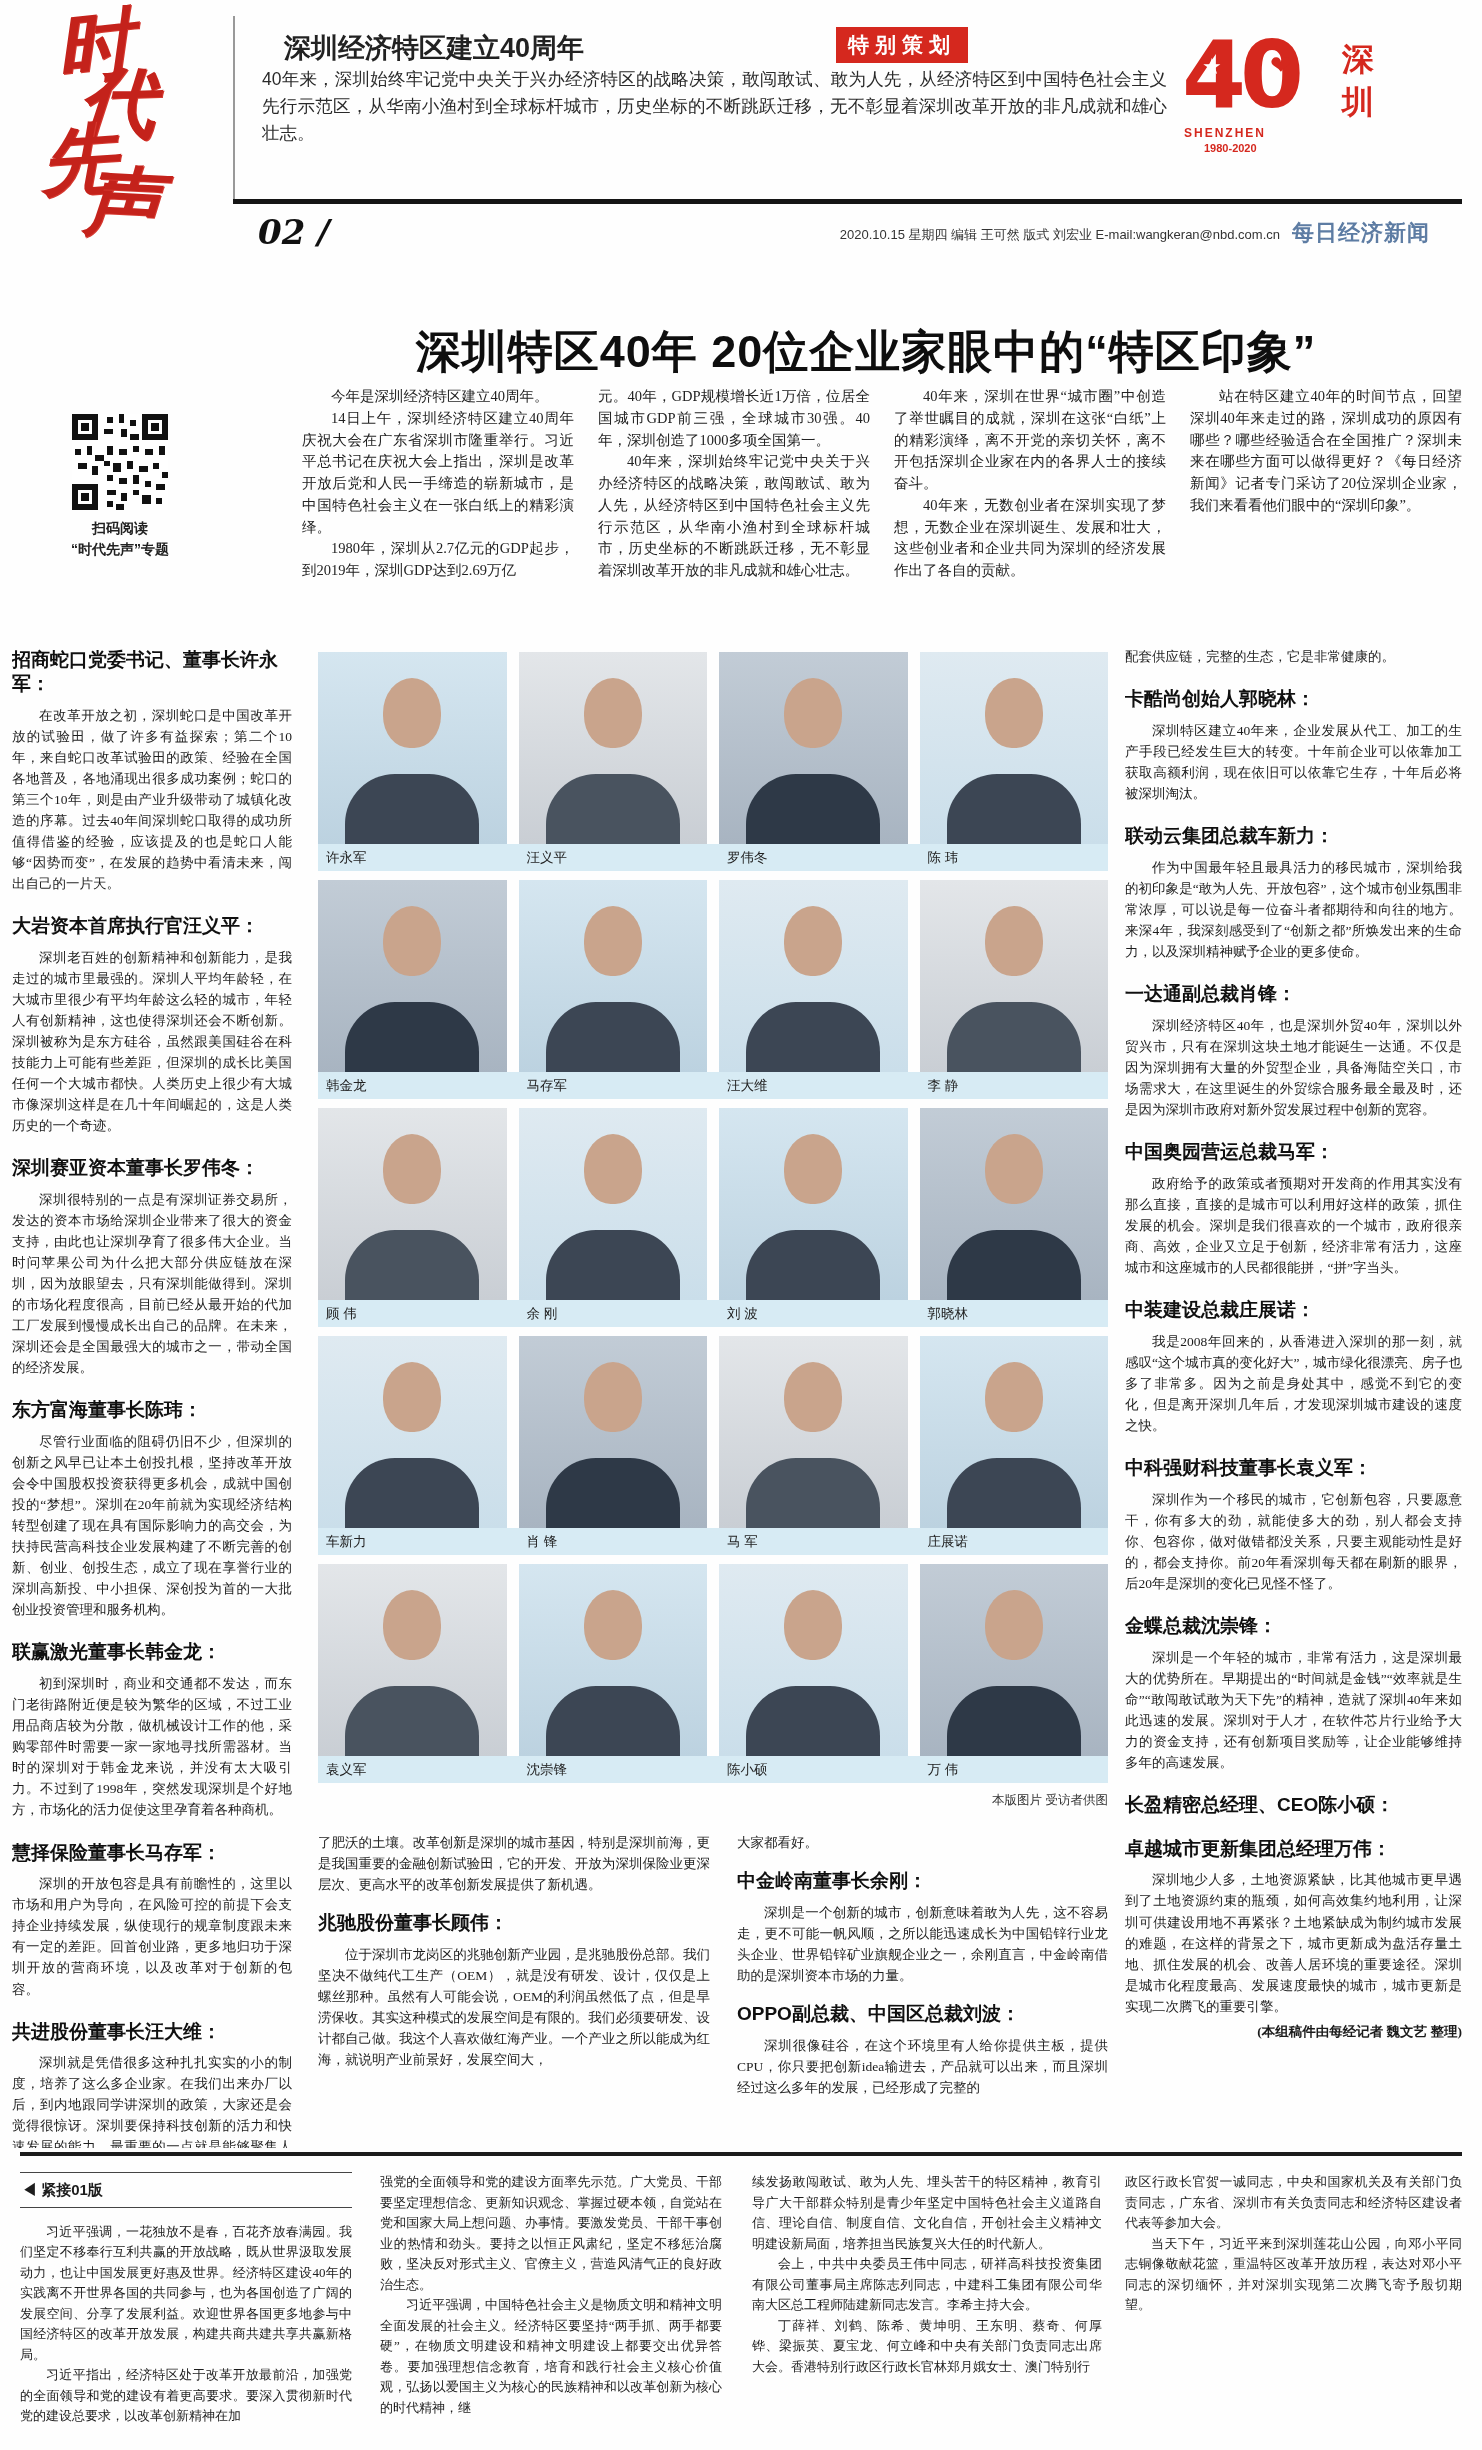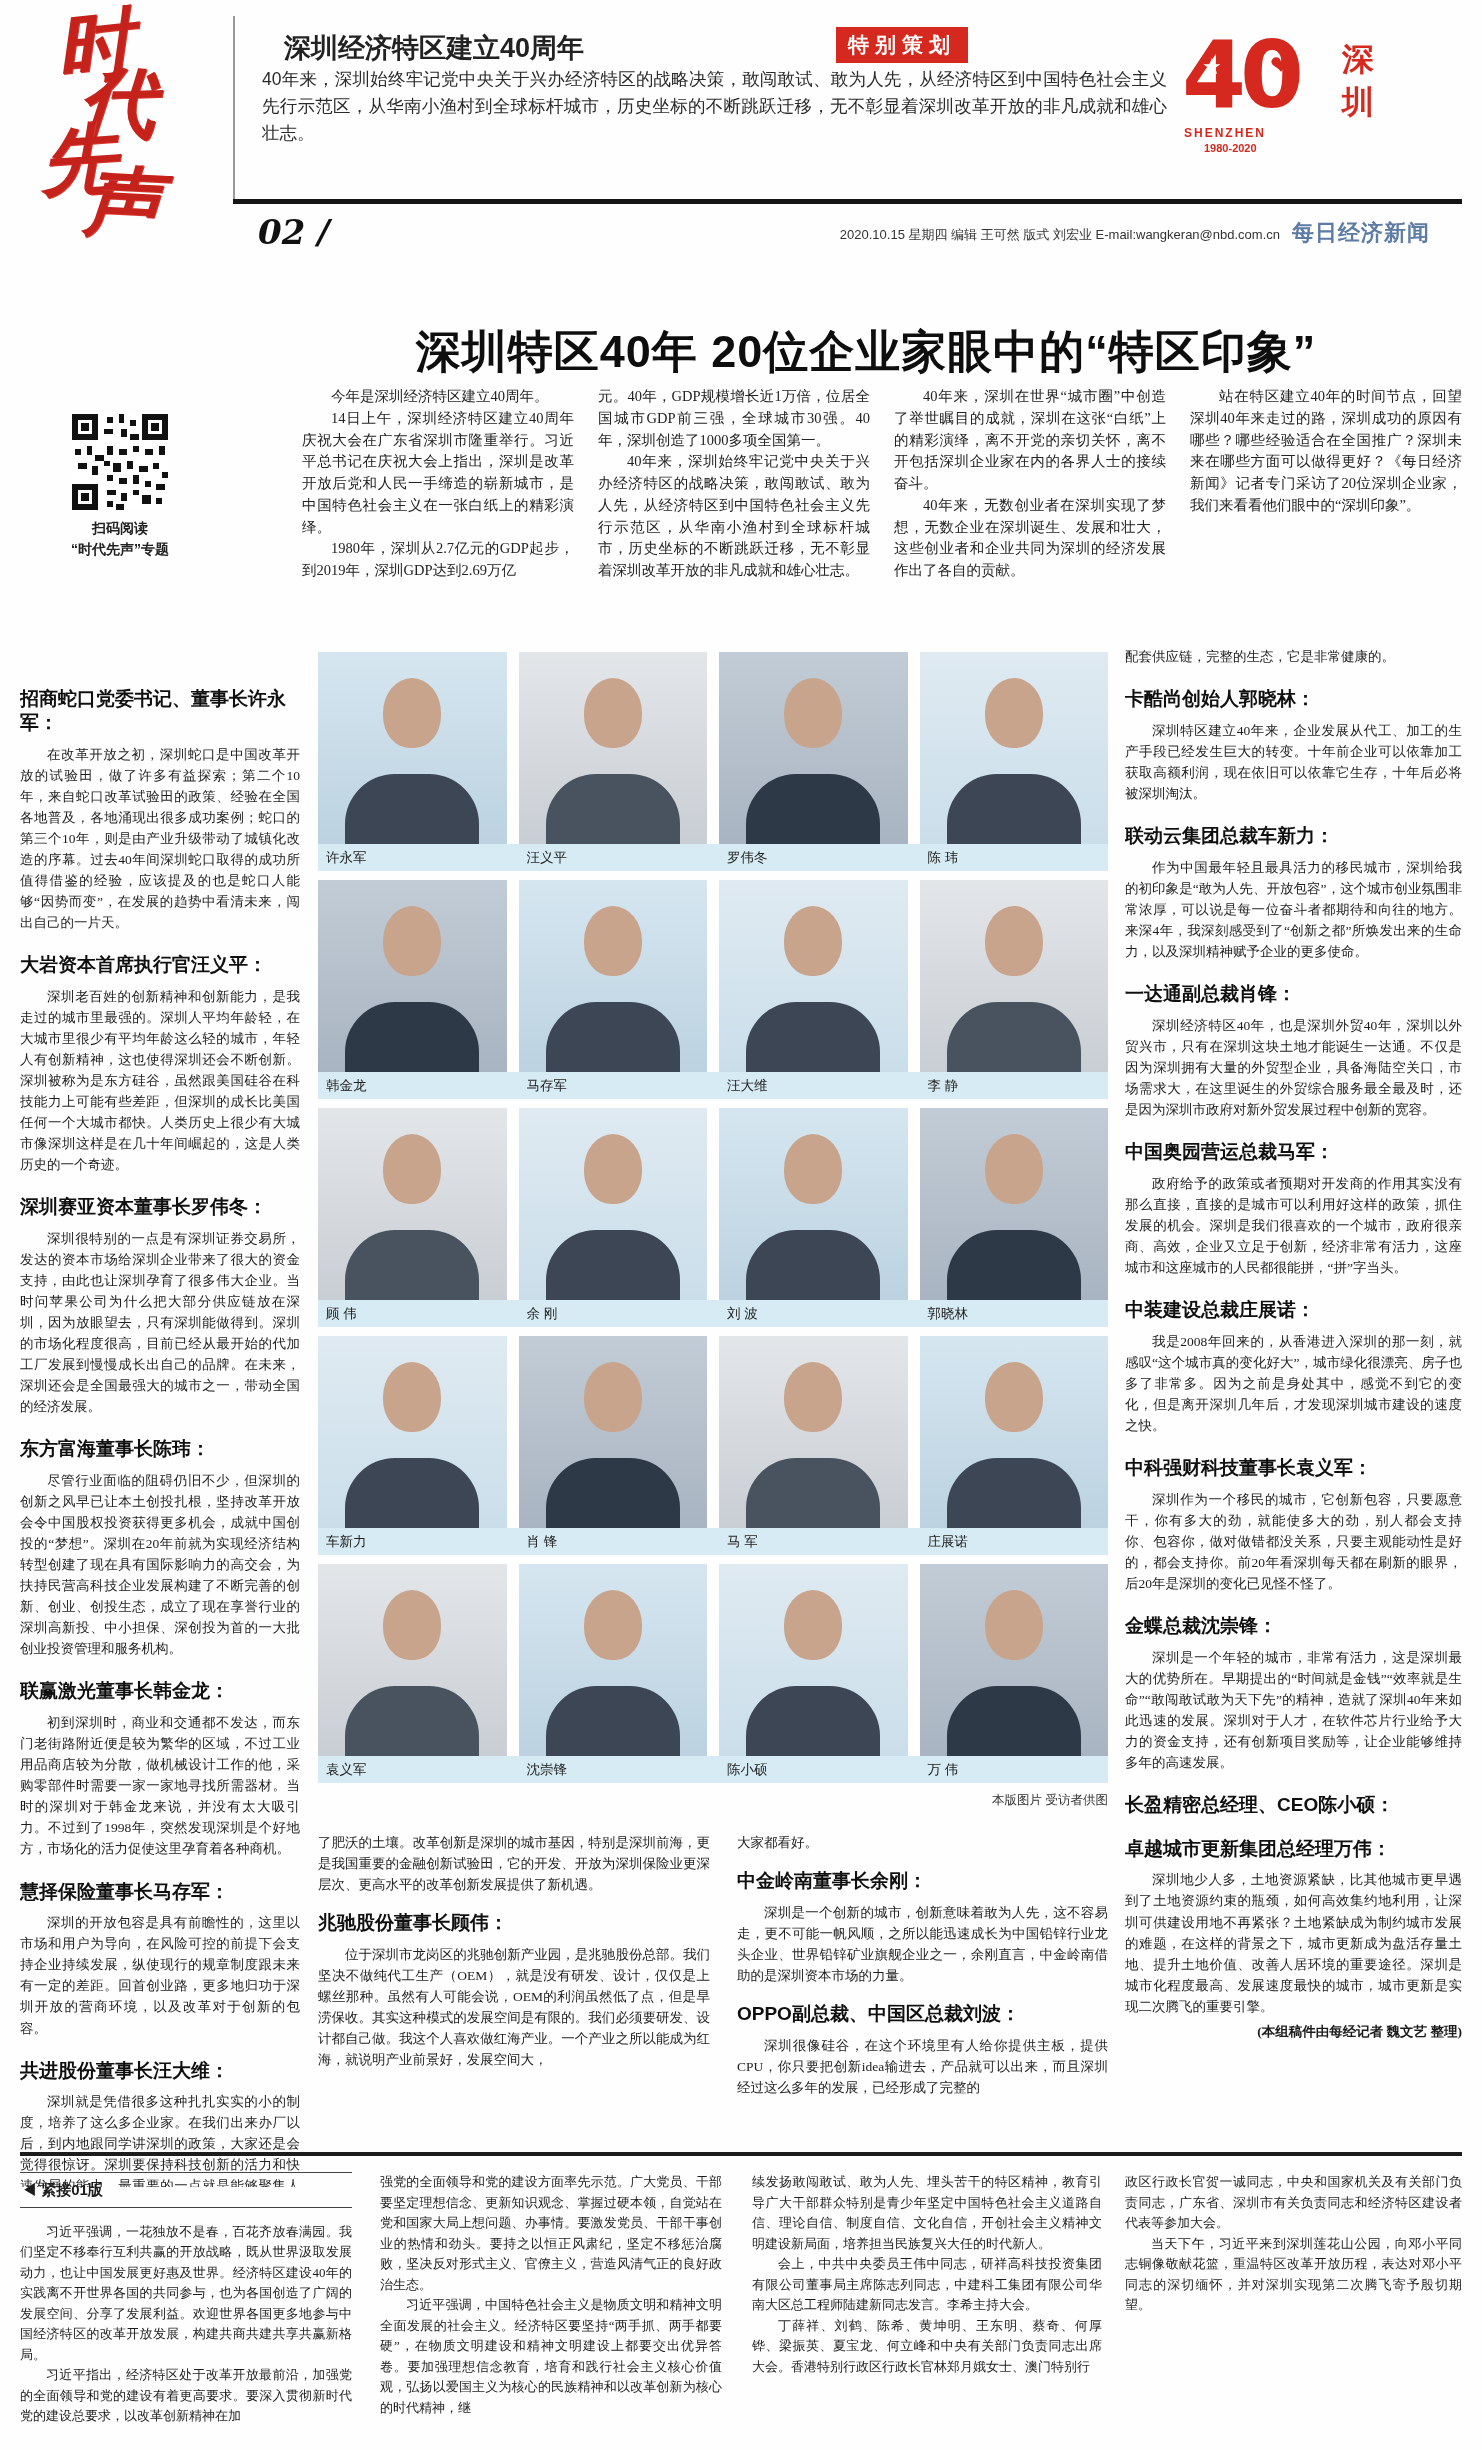--- a/index.html
+++ b/index.html
@@ -50,21 +50,21 @@
              font-size:14.5px;line-height:1.5;text-align:justify;color:#222;}
   .ic0{left:302px;} .ic1{left:598px;} .ic2{left:894px;} .ic3{left:1190px;}
   .intro-col p{margin:0;text-indent:2em;}
   .intro-col p.cont{text-indent:0;}
   
   .qrbox{position:absolute;left:40px;top:414px;width:160px;text-align:center;}
   .qr{width:96px;height:96px;margin:0 auto;display:block;}
   .qr-cap{font-family:"Liberation Sans",sans-serif;font-size:14px;font-weight:bold;
           color:#222;margin-top:8px;line-height:1.5;}
   
-  .leftcol{position:absolute;left:20px;top:648px;width:280px;height:1500px;overflow:hidden;margin-top:39px;}
+  .leftcol{position:absolute;left:12px;top:648px;width:280px;height:1500px;overflow:hidden;}
   .rightcol{position:absolute;left:1125px;top:646px;width:337px;height:1502px;overflow:hidden;}
   .sec-h{font-family:"Liberation Sans",sans-serif;font-weight:bold;font-size:19px;
          color:#101010;margin:20px 0 9px 0;line-height:1.25;}
   .sec-b{font-size:13.5px;line-height:1.56;text-align:justify;margin:0;text-indent:2em;color:#1d1d1d;}
   .lead{font-size:13.5px;line-height:1.56;text-align:justify;margin:0;color:#1d1d1d;}
   .byline{font-size:13.5px;font-weight:bold;text-align:right;margin-top:6px;}
   .leftcol .sec-h:first-child{margin-top:0;}
   
   .grid{position:absolute;left:318px;top:652px;width:790px;}
   .prow{display:grid;grid-template-columns:repeat(4,1fr);gap:12px;}
@@ -307,21 +307,21 @@
     <h2 class="sec-h">中国奥园营运总裁马军：</h2>
     <p class="sec-b">政府给予的政策或者预期对开发商的作用其实没有那么直接，直接的是城市可以利用好这样的政策，抓住发展的机会。深圳是我们很喜欢的一个城市，政府很亲商、高效，企业又立足于创新，经济非常有活力，这座城市和这座城市的人民都很能拼，“拼”字当头。</p>
     <h2 class="sec-h">中装建设总裁庄展诺：</h2>
     <p class="sec-b">我是2008年回来的，从香港进入深圳的那一刻，就感叹“这个城市真的变化好大”，城市绿化很漂亮、房子也多了非常多。因为之前是身处其中，感觉不到它的变化，但是离开深圳几年后，才发现深圳城市建设的速度之快。</p>
     <h2 class="sec-h">中科强财科技董事长袁义军：</h2>
     <p class="sec-b">深圳作为一个移民的城市，它创新包容，只要愿意干，你有多大的劲，就能使多大的劲，别人都会支持你、包容你，做对做错都没关系，只要主观能动性是好的，都会支持你。前20年看深圳每天都在刷新的眼界，后20年是深圳的变化已见怪不怪了。</p>
     <h2 class="sec-h">金蝶总裁沈崇锋：</h2>
     <p class="sec-b">深圳是一个年轻的城市，非常有活力，这是深圳最大的优势所在。早期提出的“时间就是金钱”“效率就是生命”“敢闯敢试敢为天下先”的精神，造就了深圳40年来如此迅速的发展。深圳对于人才，在软件芯片行业给予大力的资金支持，还有创新项目奖励等，让企业能够维持多年的高速发展。</p>
     <h2 class="sec-h">长盈精密总经理、CEO陈小硕：</h2>
     <h2 class="sec-h">卓越城市更新集团总经理万伟：</h2>
-    <p class="sec-b">深圳地少人多，土地资源紧缺，比其他城市更早遇到了土地资源约束的瓶颈，如何高效集约地利用，让深圳可供建设用地不再紧张？土地紧缺成为制约城市发展的难题，在这样的背景之下，城市更新成为盘活存量土地、提升土地价值、改善人居环境的重要途径。深圳是城市化程度最高、发展速度最快的城市，城市更新是实现二次腾飞的重要引擎。</p>
+    <p class="sec-b">深圳地少人多，土地资源紧缺，比其他城市更早遇到了土地资源约束的瓶颈，如何高效集约地利用，让深圳可供建设用地不再紧张？土地紧缺成为制约城市发展的难题，在这样的背景之下，城市更新成为盘活存量土地、抓住发展的机会、改善人居环境的重要途径。深圳是城市化程度最高、发展速度最快的城市，城市更新是实现二次腾飞的重要引擎。</p>
     <p class="byline">(本组稿件由每经记者 魏文艺 整理)</p>
   </div>
 
   <div class="divider"></div>
   <div class="bcol bc0">
     <div class="jump">◀ 紧接01版</div>
     <p>习近平强调，一花独放不是春，百花齐放春满园。我们坚定不移奉行互利共赢的开放战略，既从世界汲取发展动力，也让中国发展更好惠及世界。经济特区建设40年的实践离不开世界各国的共同参与，也为各国创造了广阔的发展空间、分享了发展利益。欢迎世界各国更多地参与中国经济特区的改革开放发展，构建共商共建共享共赢新格局。</p>
     <p>习近平指出，经济特区处于改革开放最前沿，加强党的全面领导和党的建设有着更高要求。要深入贯彻新时代党的建设总要求，以改革创新精神在加</p>
   </div>
   <div class="bcol bc1">

